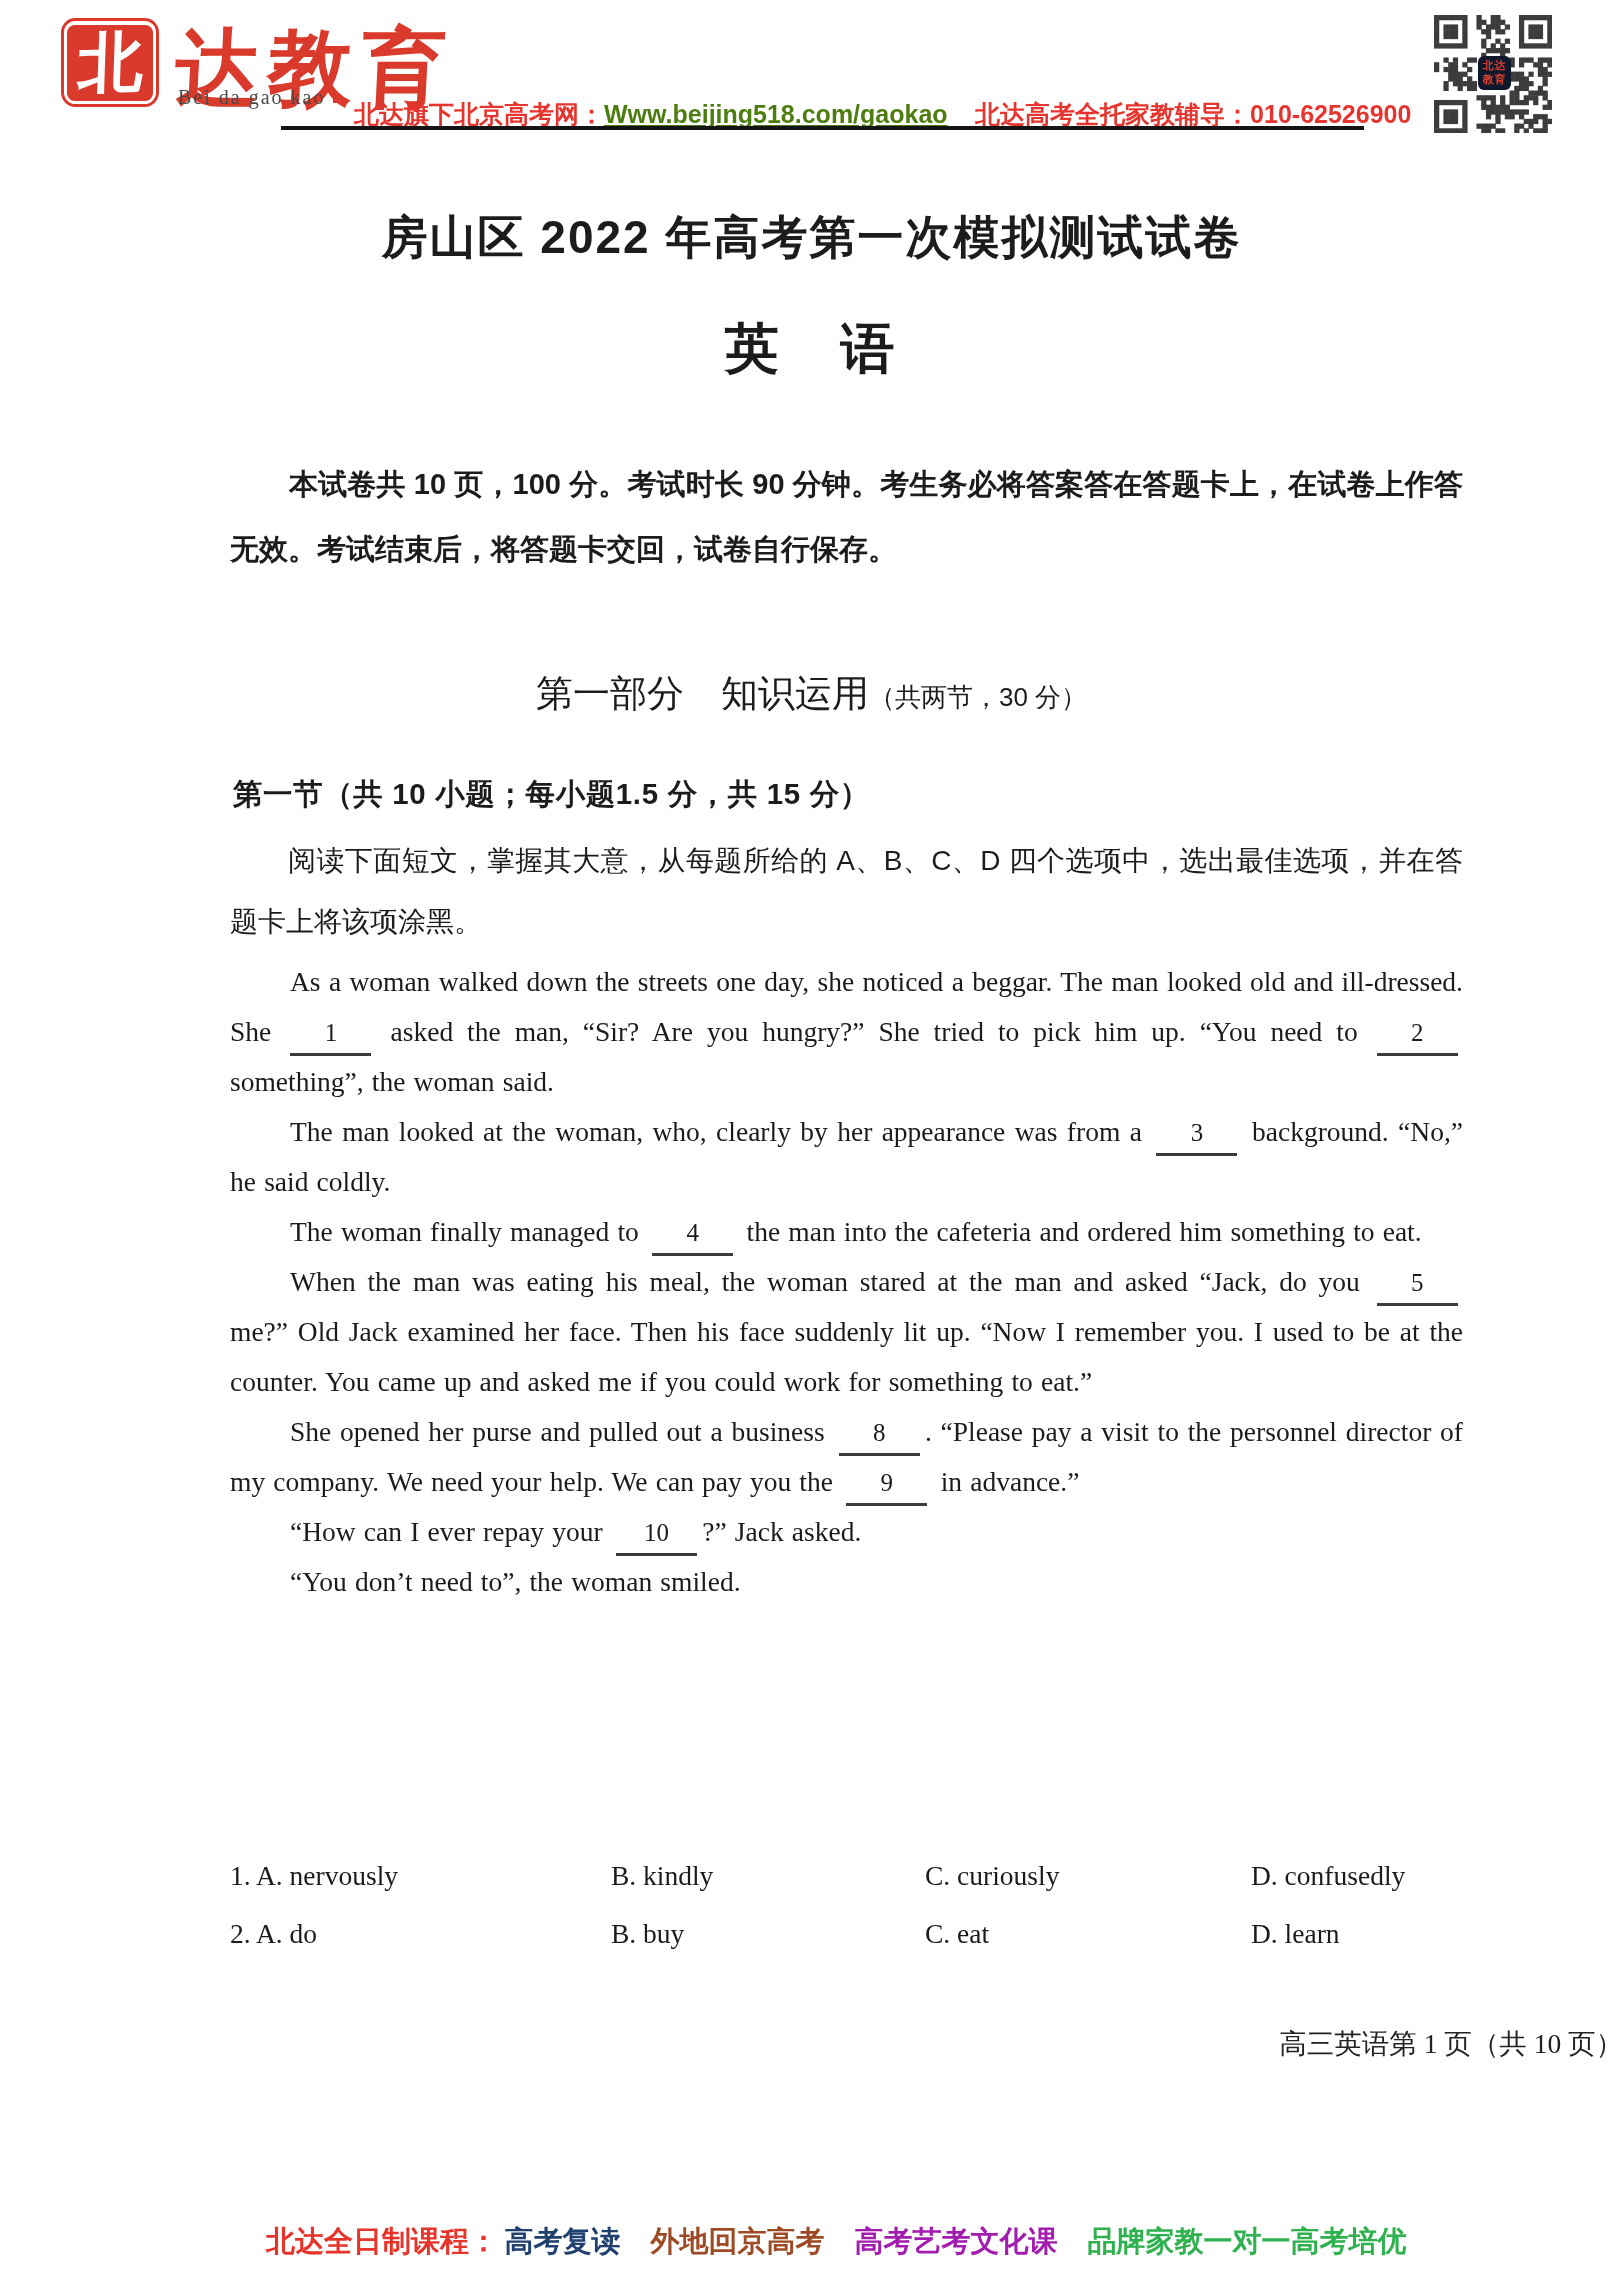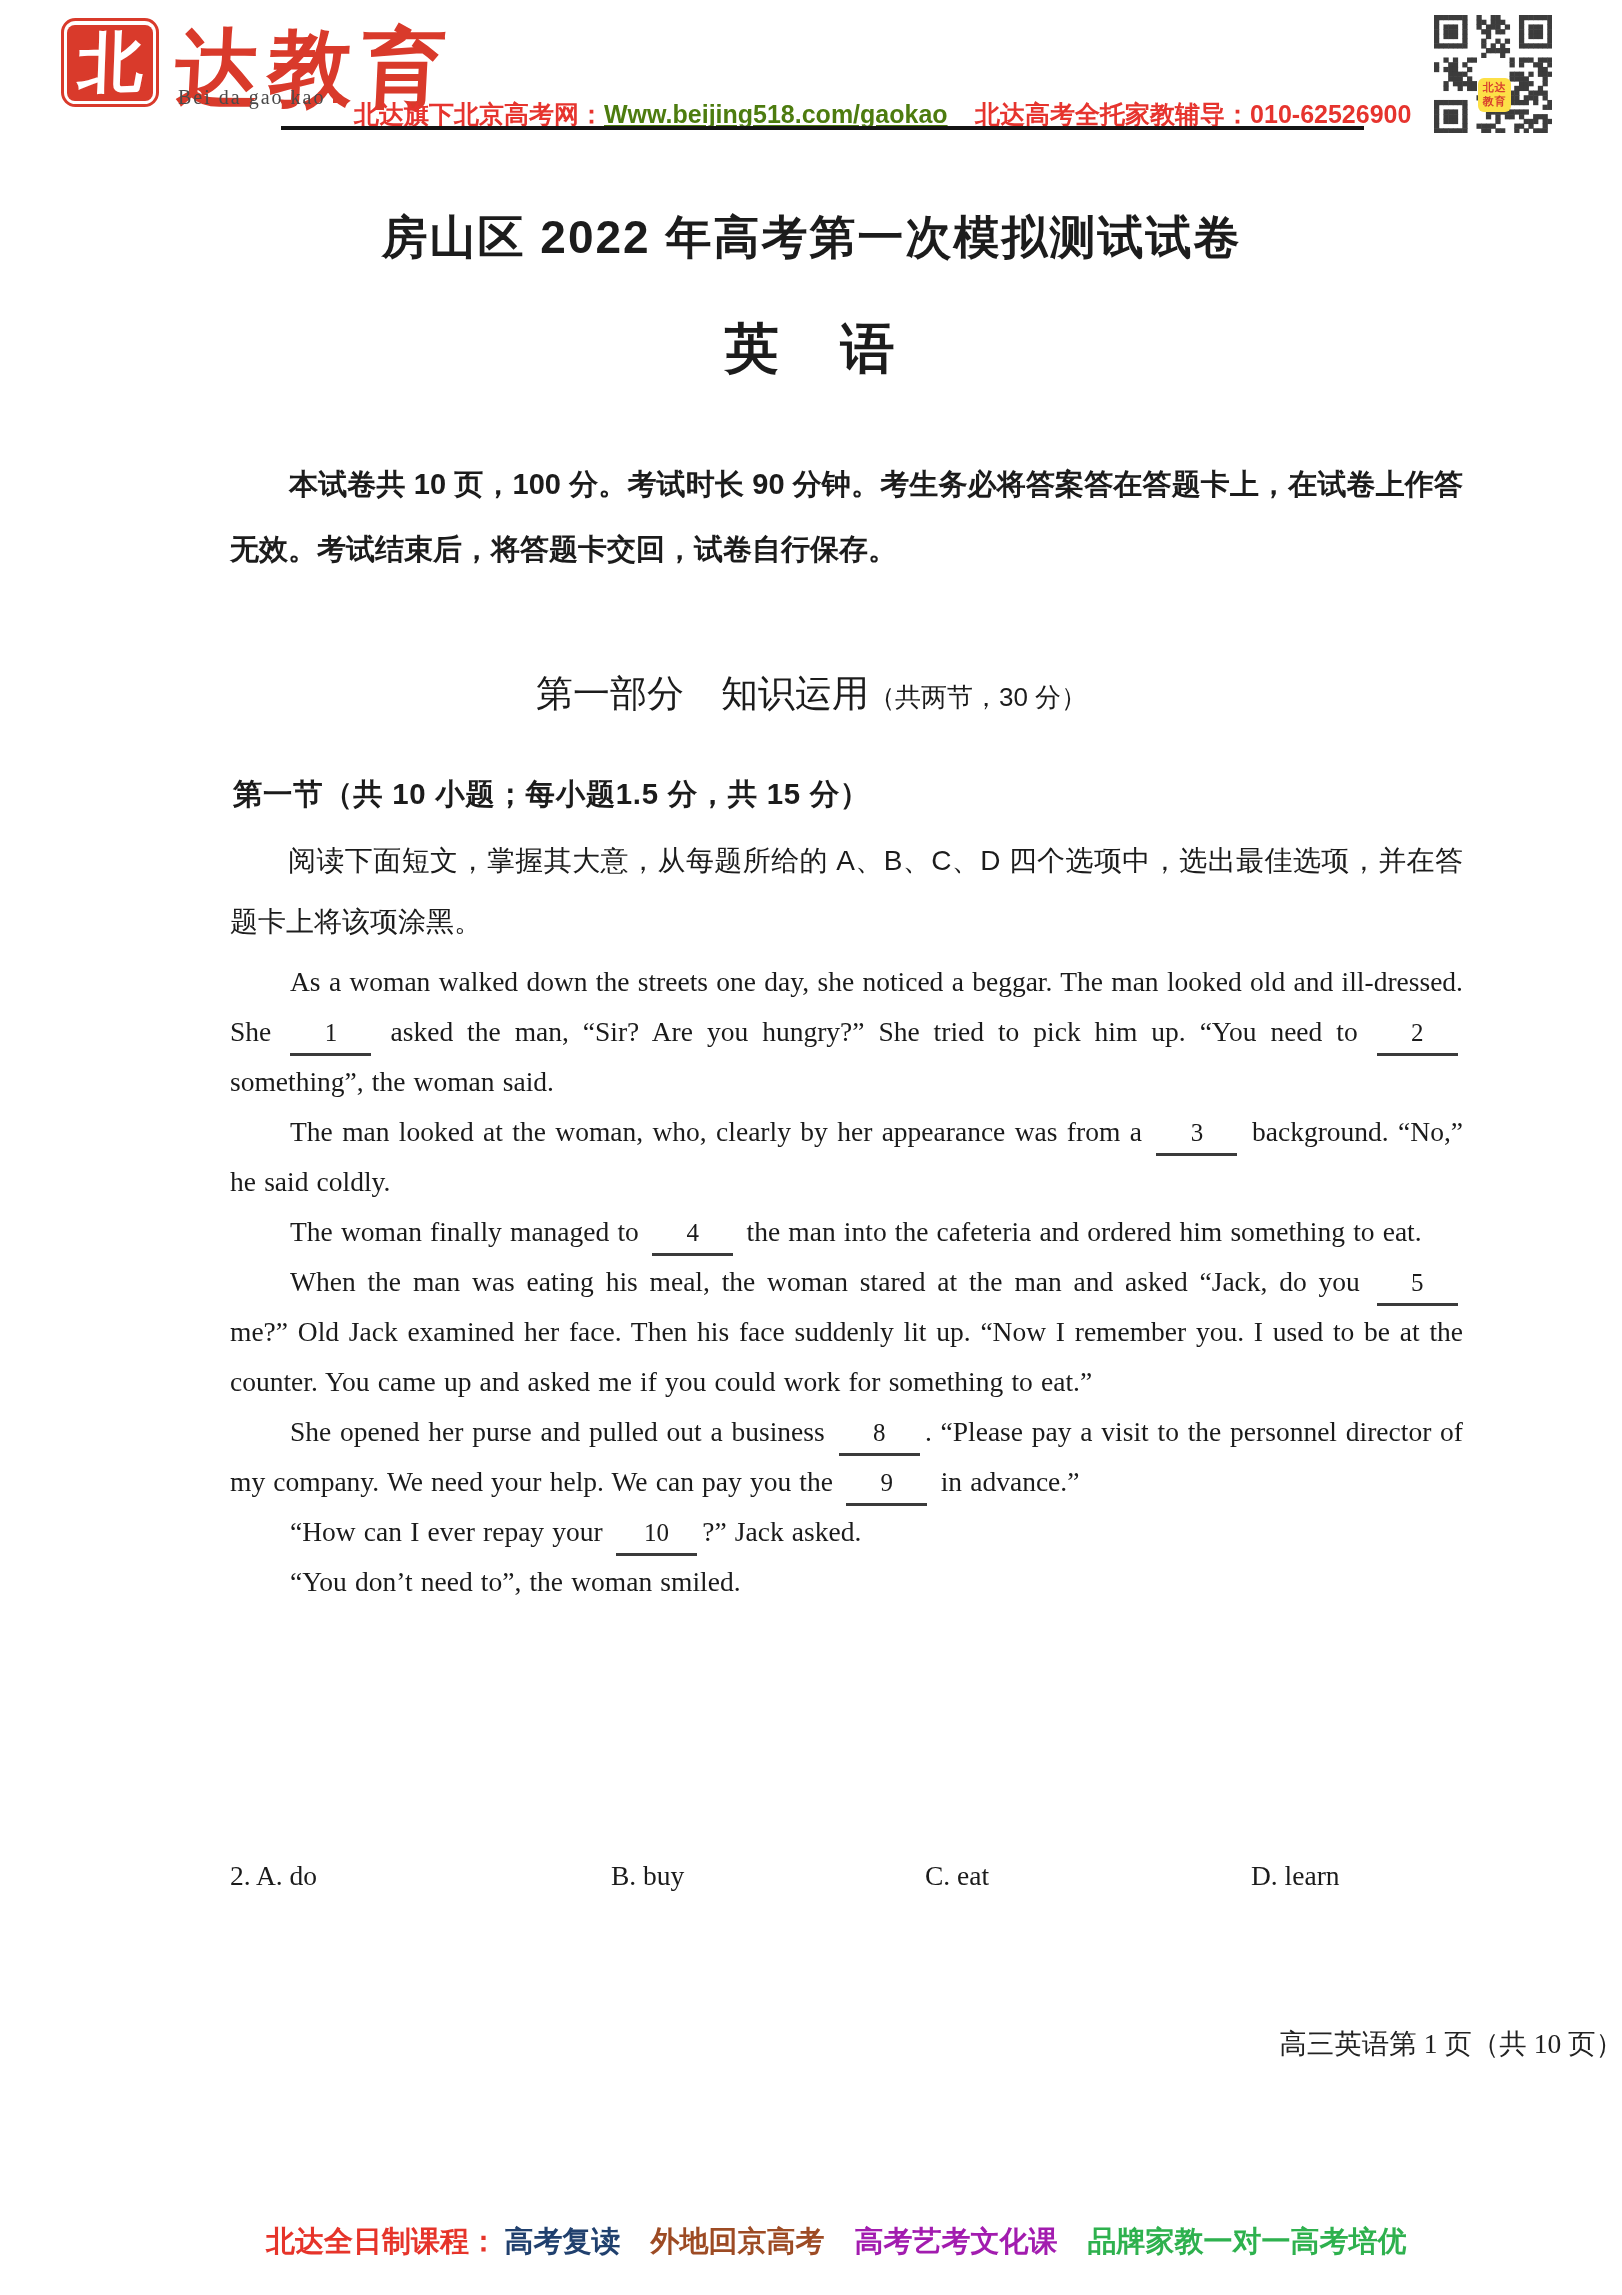--- a/index.html
+++ b/index.html
@@ -33,22 +33,22 @@
     left:354px;top:98px;font-size:25px;font-weight:bold;color:#e6342e;white-space:nowrap;
   }
   .contact a{color:#4d7c0f;text-decoration:underline;font-weight:bold;}
   .contact .gap{display:inline-block;width:27.5px;}
   .header-rule{left:281px;top:126px;width:1083px;height:3.9px;background:#141414;}
 
   
   .qr{left:1434px;top:15px;width:118px;height:118px;}
   .qr svg{display:block;}
   .qr-center{
-    position:absolute;left:44px;top:41px;width:33px;height:34px;background:#fde047;
-    border-radius:5.9px;display:flex;flex-direction:column;align-items:center;justify-content:center;margin-top:22px;
+    position:absolute;left:44px;top:41px;width:33px;height:34px;background:#0f172a;
+    border-radius:5.9px;display:flex;flex-direction:column;align-items:center;justify-content:center;
   }
   .qr-center span{color:#d9402e;font-size:11px;line-height:13.7px;font-weight:bold;letter-spacing:0.7px;}
 
   
   .exam-title{left:0;top:207px;width:1623px;text-align:center;font-size:46px;font-weight:bold;letter-spacing:2px;}
   .subject-title{left:0;top:313px;width:1623px;text-align:center;font-size:54px;font-weight:bold;letter-spacing:3.9px;}
 
   
   .exam-notes{
     left:230px;top:452px;width:1233px;font-size:29px;font-weight:bold;
@@ -403,20 +403,26 @@
     <p>The man looked at the woman, who, clearly by her appearance was from a <span class="blank">3</span> background. “No,” he said coldly.</p>
     <p>The woman finally managed to <span class="blank">4</span> the man into the cafeteria and ordered him something to eat.</p>
     <p>When the man was eating his meal, the woman stared at the man and asked “Jack, do you <span class="blank">5</span> me?” Old Jack examined her face. Then his face suddenly lit up. “Now I remember you. I used to be at the counter. You came up and asked me if you could work for something to eat.”</p>
     <p>She opened her purse and pulled out a business <span class="blank">8</span>. “Please pay a visit to the personnel director of my company. We need your help. We can pay you the <span class="blank">9</span> in advance.”</p>
     <p>“How can I ever repay your <span class="blank">10</span>?” Jack asked.</p>
     <p>“You don’t need to”, the woman smiled.</p>
   </div>
 
 <div class="abs options">
     <div class="opt-row">
+      <span>1. A. nervously</span>
+      <span>B. kindly</span>
+      <span>C. curiously</span>
+      <span>D. confusedly</span>
+    </div>
+    <div class="opt-row">
       <span>2. A. do</span>
       <span>B. buy</span>
       <span>C. eat</span>
       <span>D. learn</span>
     </div>
   </div>
 
 <div class="abs page-num">高三英语第 1 页（共 10 页）</div>
 
 <div class="abs promo"><span style="color: rgb(230, 52, 42);">北达全日制课程：</span><span style="color: rgb(32, 64, 110); margin-left: 6.5px;">高考复读</span><span style="color: rgb(157, 75, 36); margin-left: 30px;">外地回京高考</span><span style="color: #a21caf; margin-left: 30px;">高考艺考文化课</span><span style="color: rgb(46, 177, 78); margin-left: 30px;">品牌家教一对一高考培优</span></div>

